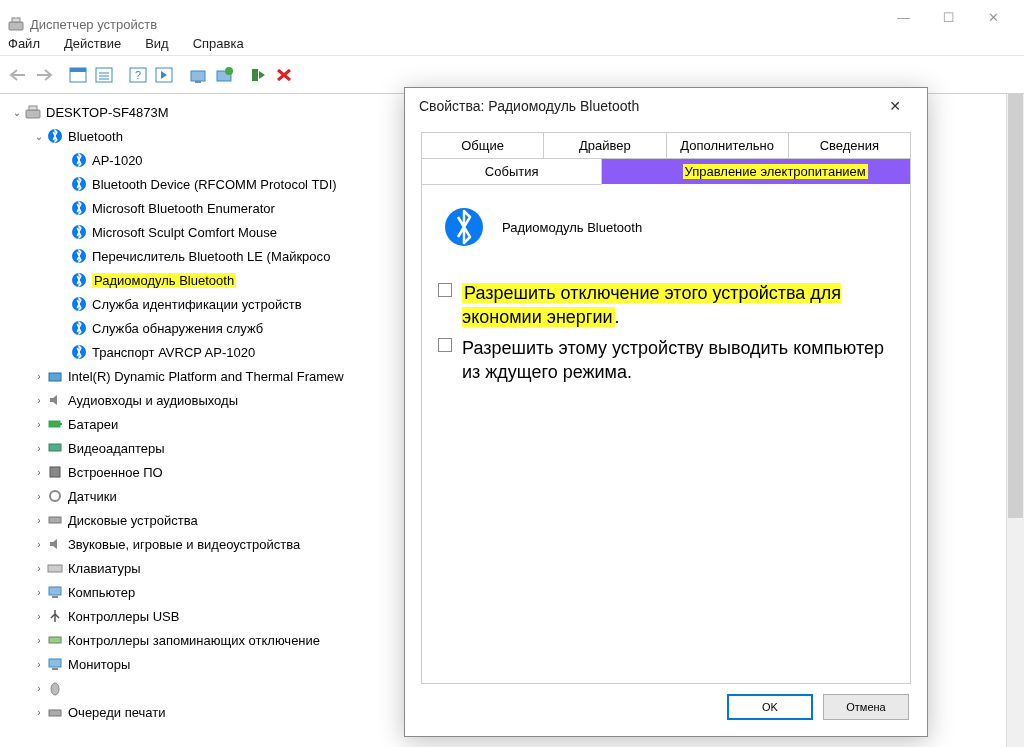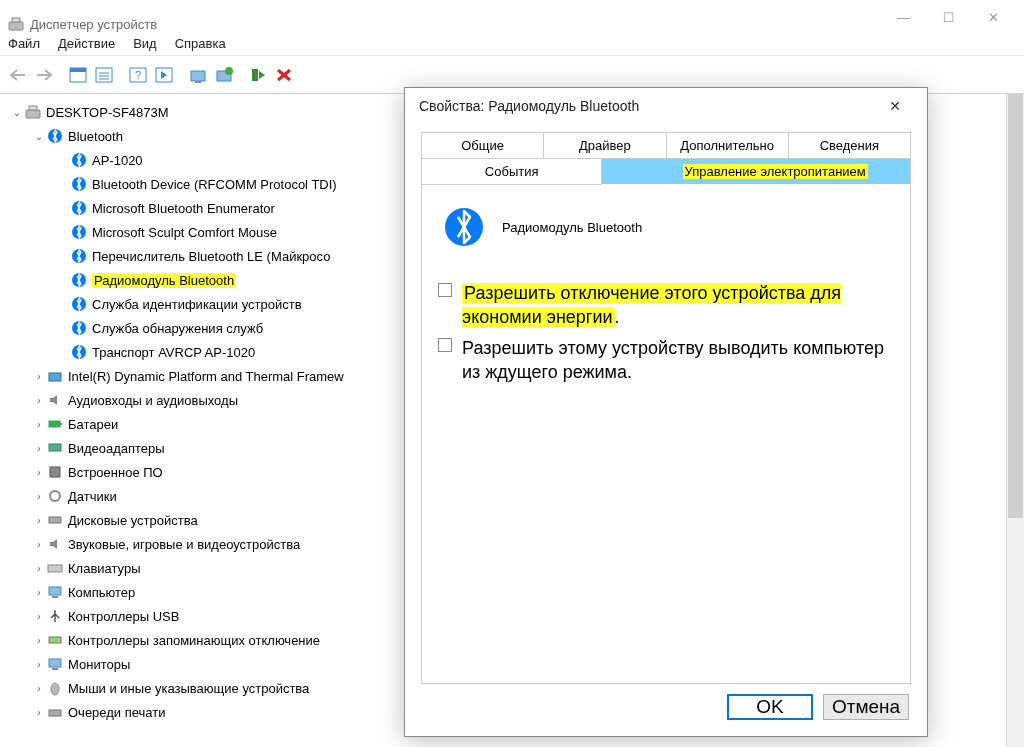--- a/index.html
+++ b/index.html
@@ -24,21 +24,21 @@
   .titlebar .title { flex: 0 0 auto; }
   .titlebar .spacer { flex: 1; }
   .win-controls { display:flex; }
   .win-btn { width:45px; height:30px; display:flex; align-items:center; justify-content:center; color:#999;}
   .menubar {
     height: 24px;
     display: flex;
     align-items: center;
     padding: 0 8px;
     border-bottom: 1px solid #e5e5e5;
-    gap: 18px;
+    gap: 24px;
     color: #222;
   }
   .toolbar {
     height: 38px;
     display: flex;
     align-items: center;
     padding: 0 6px;
     border-bottom: 1px solid #d0d0d0;
     gap: 2px;
   }
@@ -93,36 +93,36 @@
   .dlg-title .spacer { flex:1; }
   .dlg-close { width:36px; height:36px; display:flex; align-items:center; justify-content:center; color:#333; font-size:14px;}
   .tabstrip {
     padding: 8px 16px 0 16px;
   }
   .tabrow { display:flex; }
   .tab { flex:1; text-align:center; padding:5px 4px; font-size:13px; border:1px solid #ccc; background:#fff; }
   .tab + .tab { margin-left:-1px; }
   .tabrow2 .tab { flex:1; }
   .tabrow2 { margin-top:-1px; }
-  .tab.active { background:#7dd3fc; border-bottom:1px solid #fff;padding-left:42px; }
+  .tab.active { background:#8b5cf6; border-bottom:1px solid #fff;padding-left:42px; }
   .tab .hilite { display:inline-block; }
   .dlg-body {
     flex:1;
     border:1px solid #ccc;
     border-top:none;
     margin: 0 16px 10px 16px;
     padding: 16px 16px 10px 16px;
     background:#fff;
   }
   .dev-header { display:flex; align-items:center; gap:18px; margin: 6px 0 34px 6px;}
   .big-bt { width:40px; height:40px; }
   .chkline { display:flex; gap:10px; align-items:flex-start; margin: 6px 0; font-size:18px; line-height:1.35; }
   .chkbox { width:14px; height:14px; border:1px solid #888; margin-top:2px; flex-shrink:0; background:#fff;}
   .dlg-buttons { display:flex; gap:10px; justify-content:flex-end; padding: 0 18px 16px 0;}
-  .btn { min-width:86px; height:26px; border:1px solid #aeaeae; background:#e9e9e9; display:flex; align-items:center; justify-content:center; font-size:19px;}
+  .btn { min-width:86px; height:26px; border:1px solid #aeaeae; background:#e9e9e9; display:flex; align-items:center; justify-content:center; font-size:11px;}
   .btn.primary { border:2px solid #0078d7; background:#fff; }
 </style>
 </head>
 <body>
 
 <div class="titlebar">
   <span class="t-icon">
     <svg width="16" height="16">
         <rect x="1" y="6" width="14" height="8" rx="1" fill="#bbb" stroke="#888"></rect>
         <rect x="4" y="2" width="8" height="4" fill="#ddd" stroke="#888"></rect>
@@ -437,21 +437,20 @@
         </span>
         <span>Мониторы</span>
       </div>
     <div class="row" style="padding-left:22px">
         <span class="arrow col"></span>
         <span class="dev-icon">
           <svg width="16" height="16">
             <ellipse cx="8" cy="9" rx="4" ry="6" fill="#bbb" stroke="#888"></ellipse>
           </svg>
         </span>
-        <span>Мыши и иные указывающие устройства</span>
       </div>
     <div class="row" style="padding-left:22px">
         <span class="arrow col"></span>
         <span class="dev-icon">
           <svg width="16" height="16">
             <rect x="2" y="6" width="12" height="6" fill="#aaa" stroke="#777"></rect>
           </svg>
         </span>
         <span>Очереди печати</span>
       </div>

